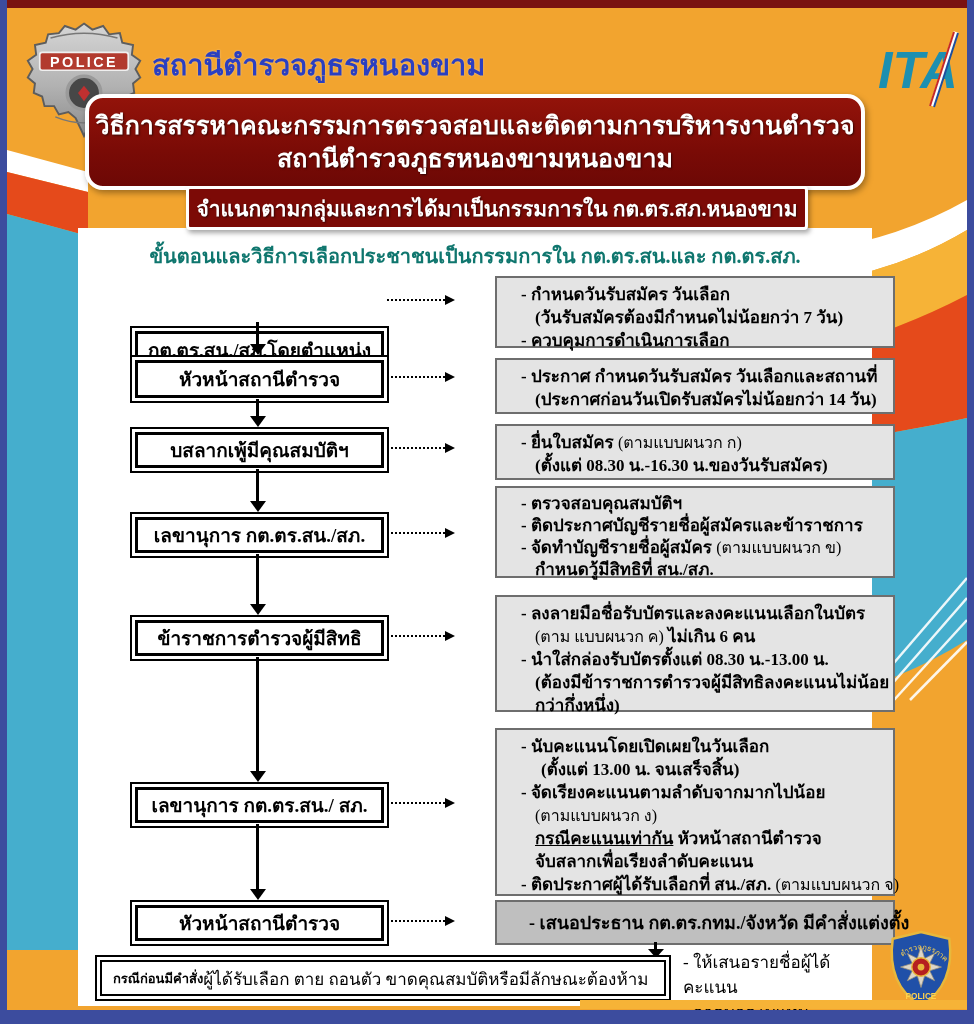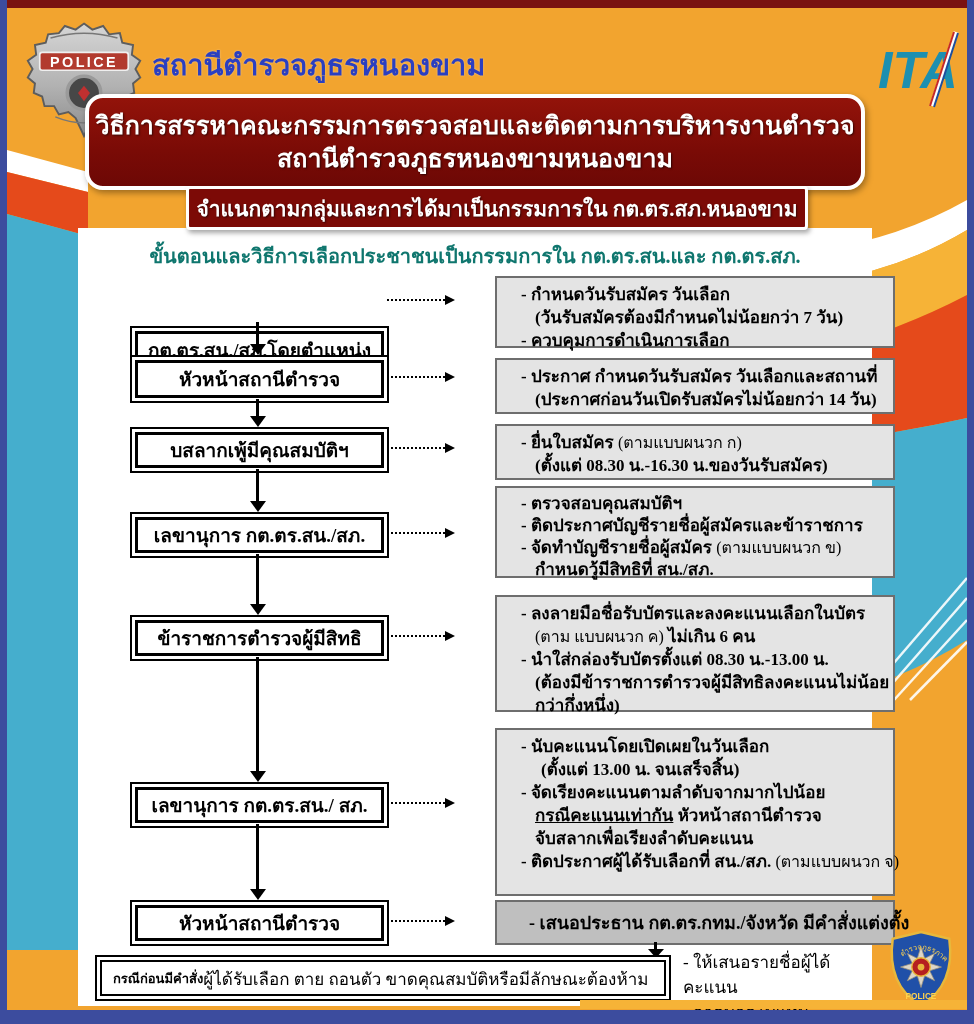--- a/index.html
+++ b/index.html
@@ -217,20 +217,21 @@
     <div class="varrow v5"></div>
 
     <div class="lbox r6">
       <span>เลขานุการ กต.ตร.สน./ สภ.</span>
     </div>
     <div class="darrow d6"></div>
     <div class="gbox g6">
       <div class="ln"><span class="b">- นับคะแนนโดยเปิดเผยในวันเลือก</span></div>
       <div class="ln ind2"><span class="b">(ตั้งแต่ 13.00 น. จนเสร็จสิ้น)</span></div>
       <div class="ln"><span class="b">- จัดเรียงคะแนนตามลำดับจากมากไปน้อย</span></div>
+      <div class="ln ind"><span class="r">(ตามแบบผนวก ง)</span></div>
       <div class="ln ind"><span class="b u">กรณีคะแนนเท่ากัน</span><span class="b">  หัวหน้าสถานีตำรวจ</span></div>
       <div class="ln ind"><span class="b">จับสลากเพื่อเรียงลำดับคะแนน</span></div>
       <div class="ln"><span class="b">- ติดประกาศผู้ได้รับเลือกที่ สน./สภ. </span><span class="r">(ตามแบบผนวก จ)</span></div>
     </div>
     <div class="varrow v6"></div>
 
     <div class="lbox r7">
       <span>หัวหน้าสถานีตำรวจ</span>
     </div>
     <div class="darrow d7"></div>

